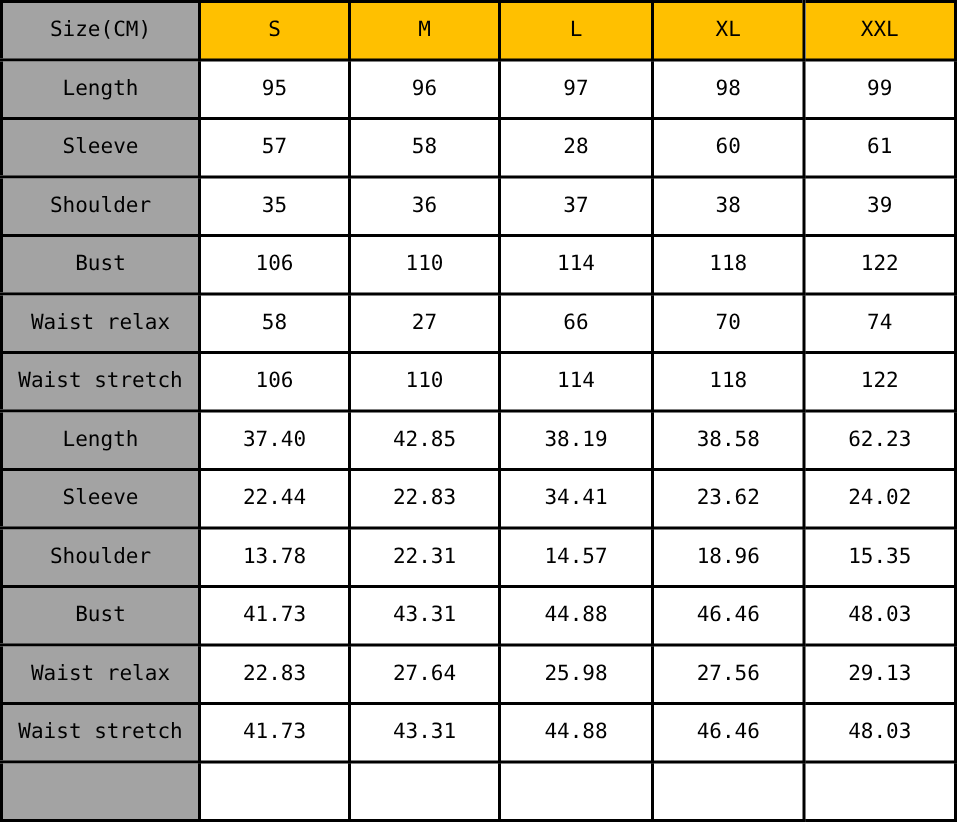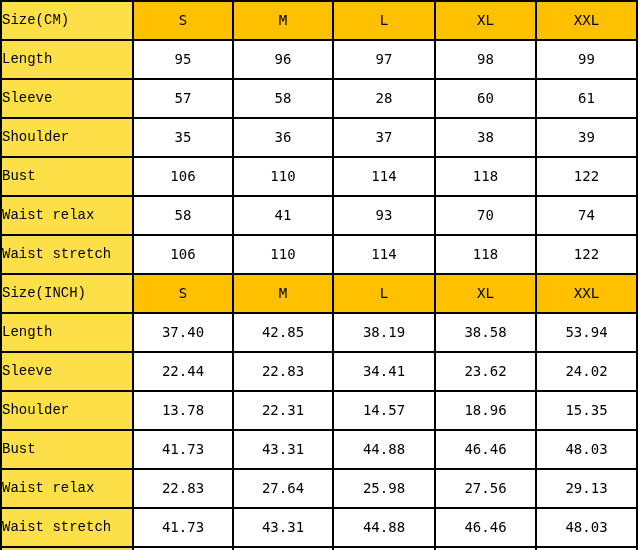--- a/index.html
+++ b/index.html
@@ -36,24 +36,23 @@
     font-size: 14px;
     color: #000000;
     padding: 0 0 0 0;
     line-height: 1.1;
     white-space: nowrap;
     overflow: hidden;
   }
 
   
   td.label-cell {
-    background: #fde047;
-    text-align: left;
+    background: #a3a3a3;
+    text-align: center;
     padding-left: 3px;
-    font-family: Liberation Mono, monospace;
   }
 
   
   td.value-cell {
     background: #ffffff;
     text-align: center;
   }
 
   
   tr.header-row td.value-cell {
@@ -120,51 +119,43 @@
       <td class="value-cell">106</td>
       <td class="value-cell">110</td>
       <td class="value-cell">114</td>
       <td class="value-cell">118</td>
       <td class="value-cell">122</td>
     </tr>
 
     <tr>
       <td class="label-cell">Waist relax</td>
       <td class="value-cell">58</td>
-      <td class="value-cell">41</td>
-      <td class="value-cell">93</td>
+      <td class="value-cell">27</td>
+      <td class="value-cell">66</td>
       <td class="value-cell">70</td>
       <td class="value-cell">74</td>
     </tr>
 
     <tr>
       <td class="label-cell">Waist stretch</td>
       <td class="value-cell">106</td>
       <td class="value-cell">110</td>
       <td class="value-cell">114</td>
       <td class="value-cell">118</td>
       <td class="value-cell">122</td>
     </tr>
 
-    <tr class="header-row">
-      <td class="label-cell">Size(INCH)</td>
-      <td class="value-cell">S</td>
-      <td class="value-cell">M</td>
-      <td class="value-cell">L</td>
-      <td class="value-cell">XL</td>
-      <td class="value-cell">XXL</td>
-    </tr>
 
     <tr>
       <td class="label-cell">Length</td>
       <td class="value-cell">37.40</td>
       <td class="value-cell">42.85</td>
       <td class="value-cell">38.19</td>
       <td class="value-cell">38.58</td>
-      <td class="value-cell">53.94</td>
+      <td class="value-cell">62.23</td>
     </tr>
 
     <tr>
       <td class="label-cell">Sleeve</td>
       <td class="value-cell">22.44</td>
       <td class="value-cell">22.83</td>
       <td class="value-cell">34.41</td>
       <td class="value-cell">23.62</td>
       <td class="value-cell">24.02</td>
     </tr>

